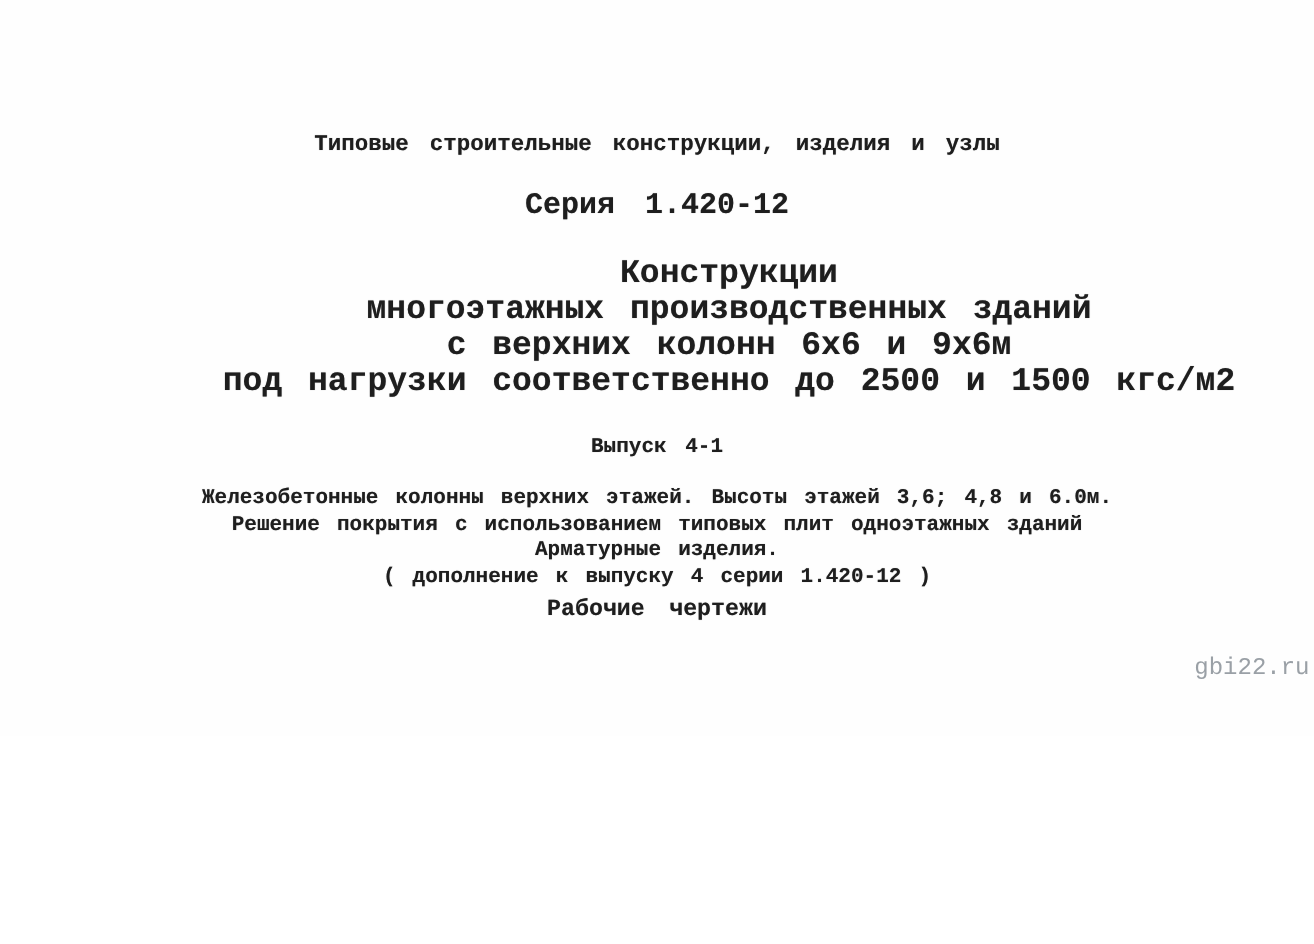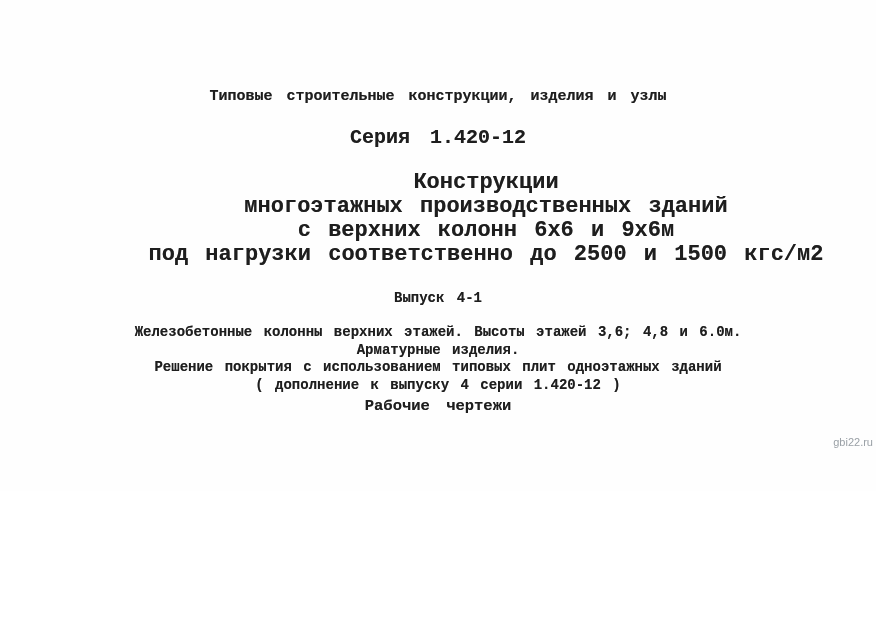--- a/index.html
+++ b/index.html
@@ -55,22 +55,22 @@
   }
   .doctype-line {
     top: 397px;
     font-size: 15.5px;
     word-spacing: 7px;
   }
   .watermark {
     position: absolute;
     top: 436px;
     right: 3px;
-    font-family: Liberation Sans, sans-serif;
-    font-size: 11px;
+    font-family: Liberation Mono, monospace;
+    font-size: 16px;
     font-weight: normal;
     color: #9aa0a6;
     text-shadow: none;
   }
   .page-edge-shadow {
     position: absolute;
     top: 621px;
     left: 0;
     width: 100%;
     height: 2px;
@@ -98,22 +98,22 @@
     <div>Конструкции</div>
     <div>многоэтажных производственных зданий</div>
     <div>с верхних колонн 6х6 и 9х6м</div>
     <div>под нагрузки соответственно до 2500 и 1500 кгс/м2</div>
   </div>
 
   <div class="line issue-line">Выпуск 4-1</div>
 
   <div class="block desc-block">
     <div>Железобетонные колонны верхних этажей. Высоты этажей 3,6; 4,8 и 6.0м.</div>
+    <div>Решение покрытия с использованием типовых плит одноэтажных зданий</div>
     <div>Арматурные изделия.</div>
-    <div>Решение покрытия с использованием типовых плит одноэтажных зданий</div>
     <div>( дополнение к выпуску 4 серии 1.420-12 )</div>
   </div>
 
   <div class="line doctype-line">Рабочие чертежи</div>
 
   <div class="watermark">gbi22.ru</div>
 
   <div class="page-edge-shadow"></div>
   <div class="page-edge-speck"></div>
 

